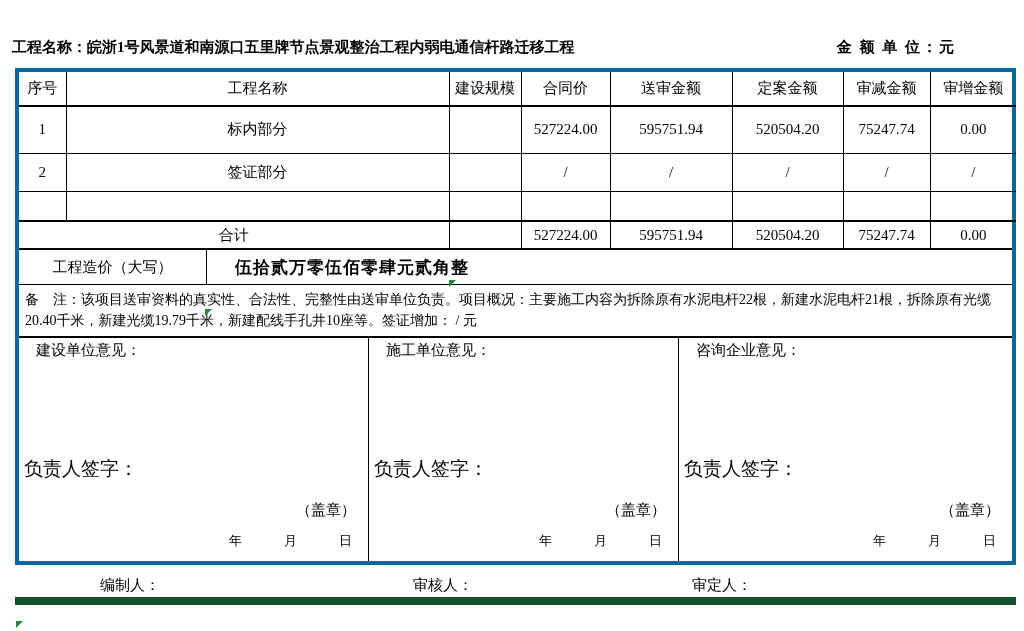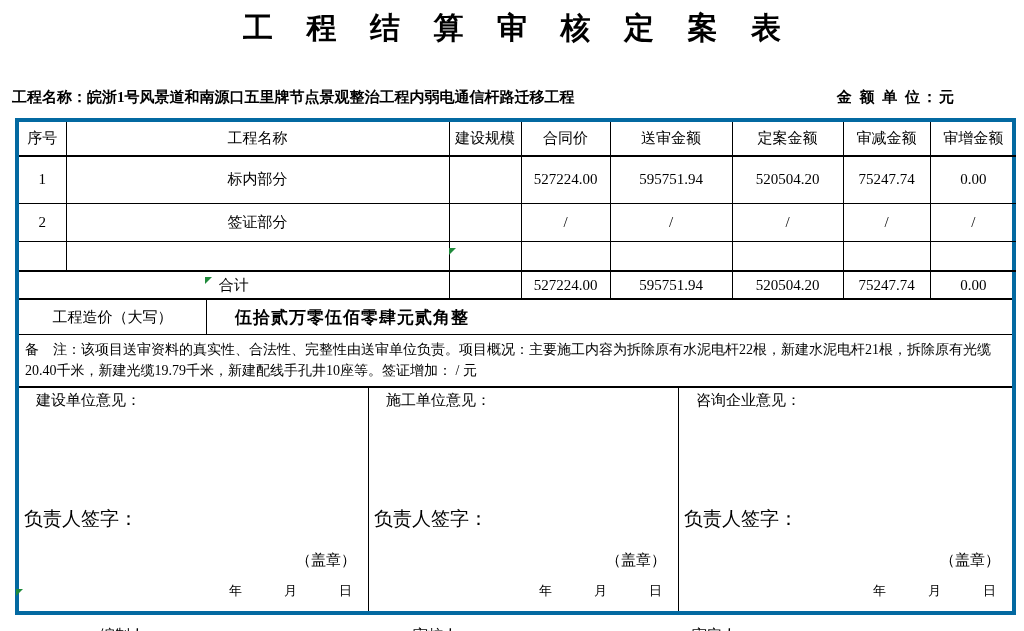--- a/index.html
+++ b/index.html
@@ -80,21 +80,20 @@
   }
   .tri.t1 { left:449px; top:248px; }
   .tri.t2 { left:205px; top:277px; }
   .tri.t3 { left:16px;  top:589px; }
 </style>
 </head>
 <body>
 
 <div class="sheet">
 
-  <div class="title">工 程 结 算 审 核 定 案 表</div>
 
   <div class="meta">
     <span><span>工程名称：</span><span>皖浙1号风景道和南源口五里牌节点景观整治工程内弱电通信杆路迁移工程</span></span>
     <span class="unit">金 额 单 位：元</span>
   </div>
 
   <div class="tbl">
     <table class="grid">
       <colgroup>
         <col style="width:47px">

